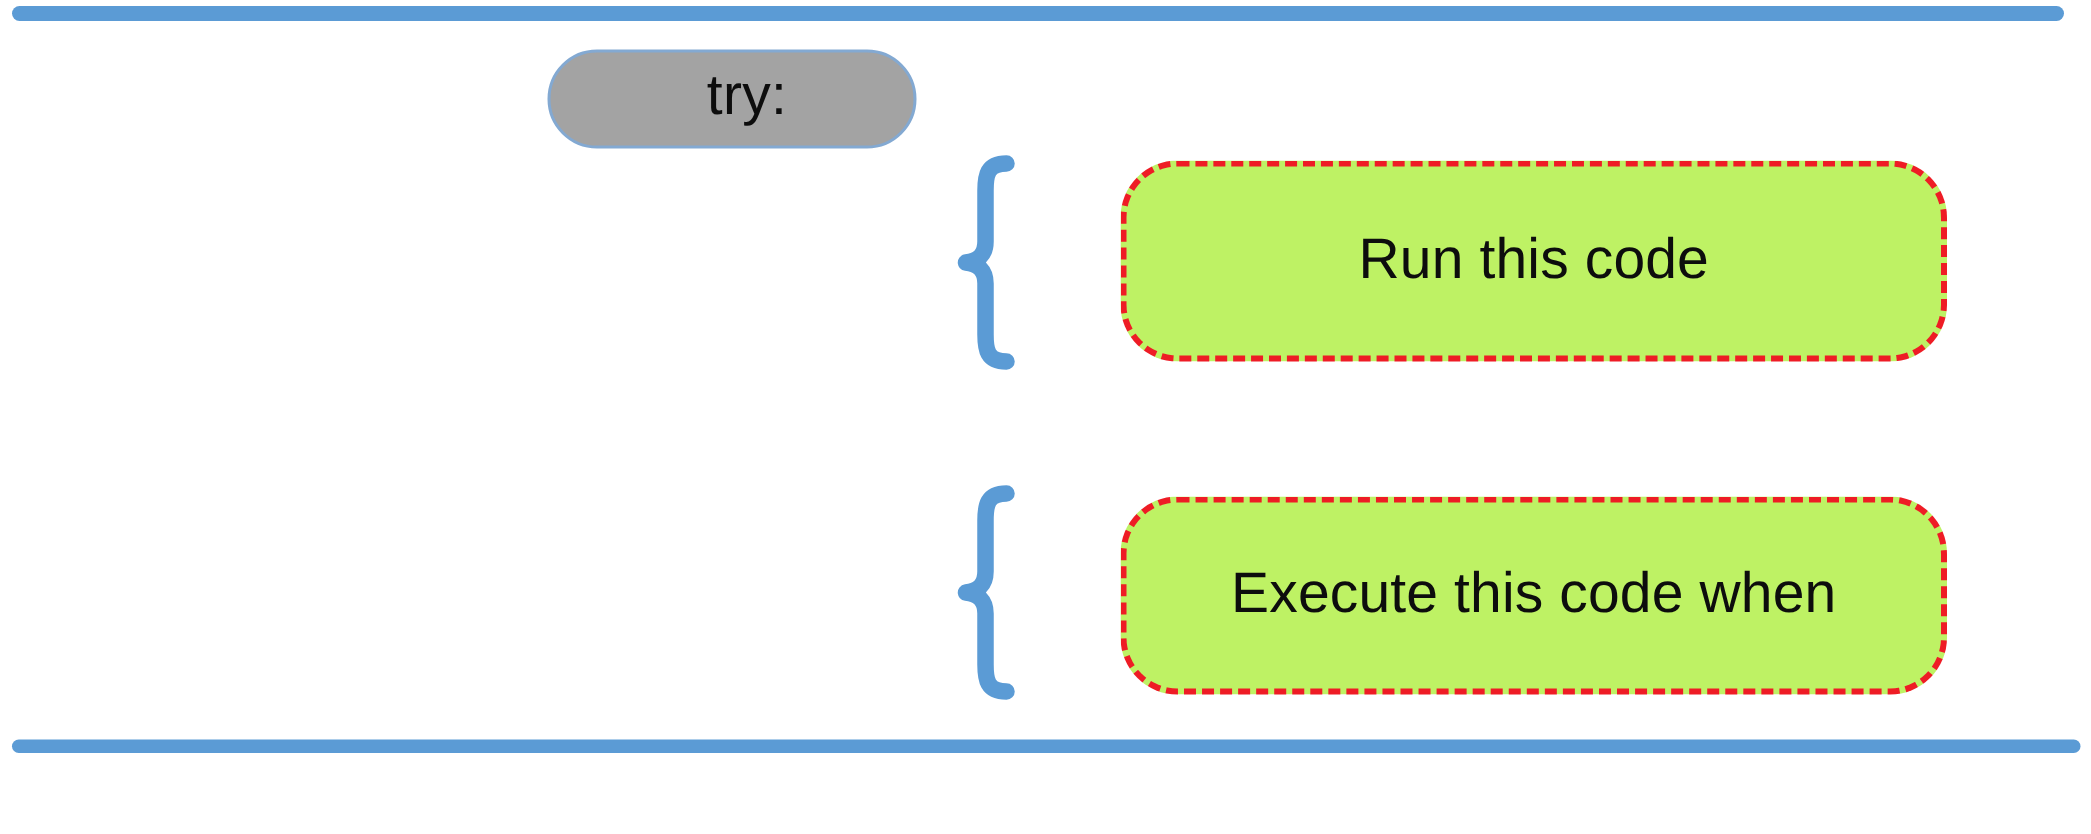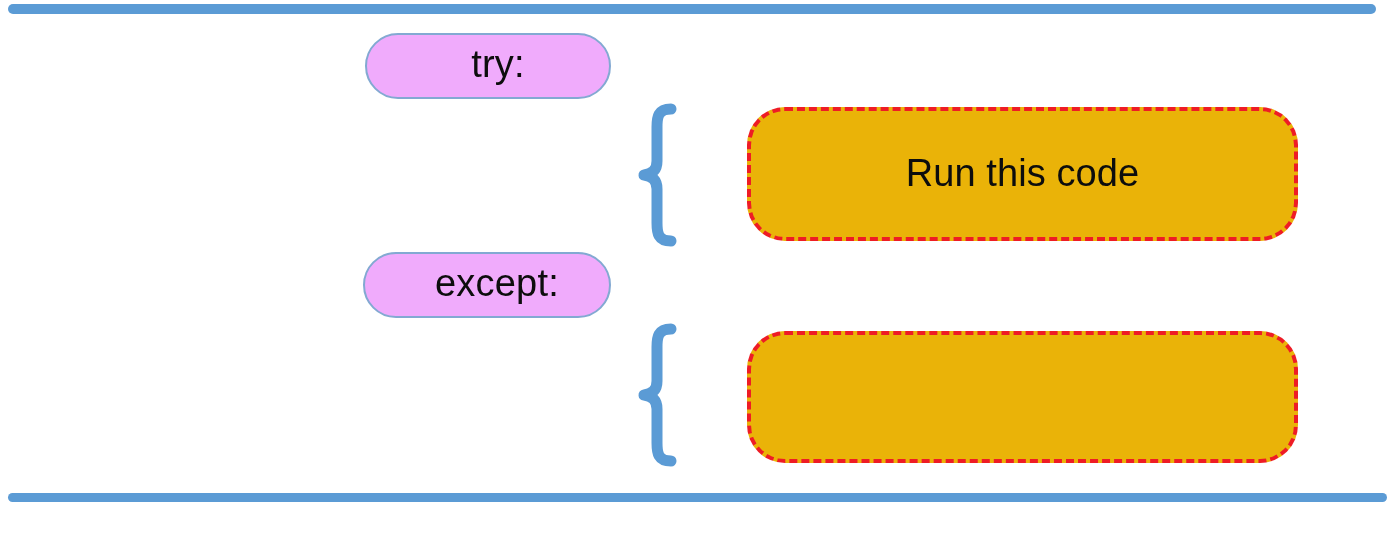--- a/index.html
+++ b/index.html
@@ -11,41 +11,41 @@
   }
   #stage{position:absolute;left:0;top:0;width:1394px;height:556px;}
 
   
   .rule{position:absolute;background:#5b9bd5;border-radius:6px;}
   .rule.top{left:8px;top:4px;width:1368px;height:10px;}
   .rule.bottom{left:8px;top:493px;width:1379px;height:9px;}
 
   
   .pill{
-    position:absolute;background:#f0abfc;
+    position:absolute;background:#a3a3a3;
     border:2.2px solid #83a9d2;border-radius:999px;
     box-sizing:border-box;
     display:flex;align-items:center;justify-content:center;
     color:#0d0d0d;
     font-size:38px;font-weight:400;letter-spacing:.2px;
     white-space:nowrap;
   }
   .pill .pill-text{display:block;transform:translate(10px,-2px);}
   #pill-try{left:365px;top:33px;width:246px;height:66px;}
   #pill-except{left:363px;top:252px;width:248px;height:66px;}
 
   
   .brace{position:absolute;width:44px;height:140px;}
   .brace svg{display:block;width:100%;height:100%;overflow:visible;}
   #brace-try{left:636px;top:105px;}
   #brace-except{left:636px;top:325px;}
 
   
   .dashbox{
-    position:absolute;background:#eab308;box-sizing:border-box;
+    position:absolute;background:#bef264;box-sizing:border-box;
     border:4px dashed #ee1c25;border-radius:38px;
     display:flex;align-items:center;justify-content:center;text-align:center;
     color:#0d0d0d;
   }
   #dash-run{left:747px;top:107px;width:551px;height:134px;}
   #dash-exec{left:747px;top:331px;width:551px;height:132px;}
   .dash-text{
     display:block;font-size:38px;font-weight:400;line-height:1.36;
     letter-spacing:.1px;padding:0 26px;
   }
@@ -67,30 +67,28 @@
       <path d="M35 4 C22 4 21 12 21 22 L21 56 C21 65 16 69 8 70 C16 71 21 75 21 84 L21 118 C21 128 22 136 35 136" fill="none" stroke="#5b9bd5" stroke-width="11" stroke-linecap="round" stroke-linejoin="round"></path>
     </svg>
   </div>
 
   <div class="dashbox" id="dash-run">
     <span class="dash-text">
       <span class="ln">Run this code</span>
     </span>
   </div>
 
-  <div class="pill" id="pill-except">
-    <span class="pill-text">except:</span>
-  </div>
 
   <div class="brace" id="brace-except">
     <svg viewBox="0 0 44 140" xmlns="http://www.w3.org/2000/svg" aria-hidden="true">
       <path d="M35 4 C22 4 21 12 21 22 L21 56 C21 65 16 69 8 70 C16 71 21 75 21 84 L21 118 C21 128 22 136 35 136" fill="none" stroke="#5b9bd5" stroke-width="11" stroke-linecap="round" stroke-linejoin="round"></path>
     </svg>
   </div>
 
   <div class="dashbox" id="dash-exec">
     <span class="dash-text">
+      <span class="ln">Execute this code when</span>
     </span>
   </div>
 
   <div class="rule bottom"></div>
 
 </div>
 
 </body></html>

